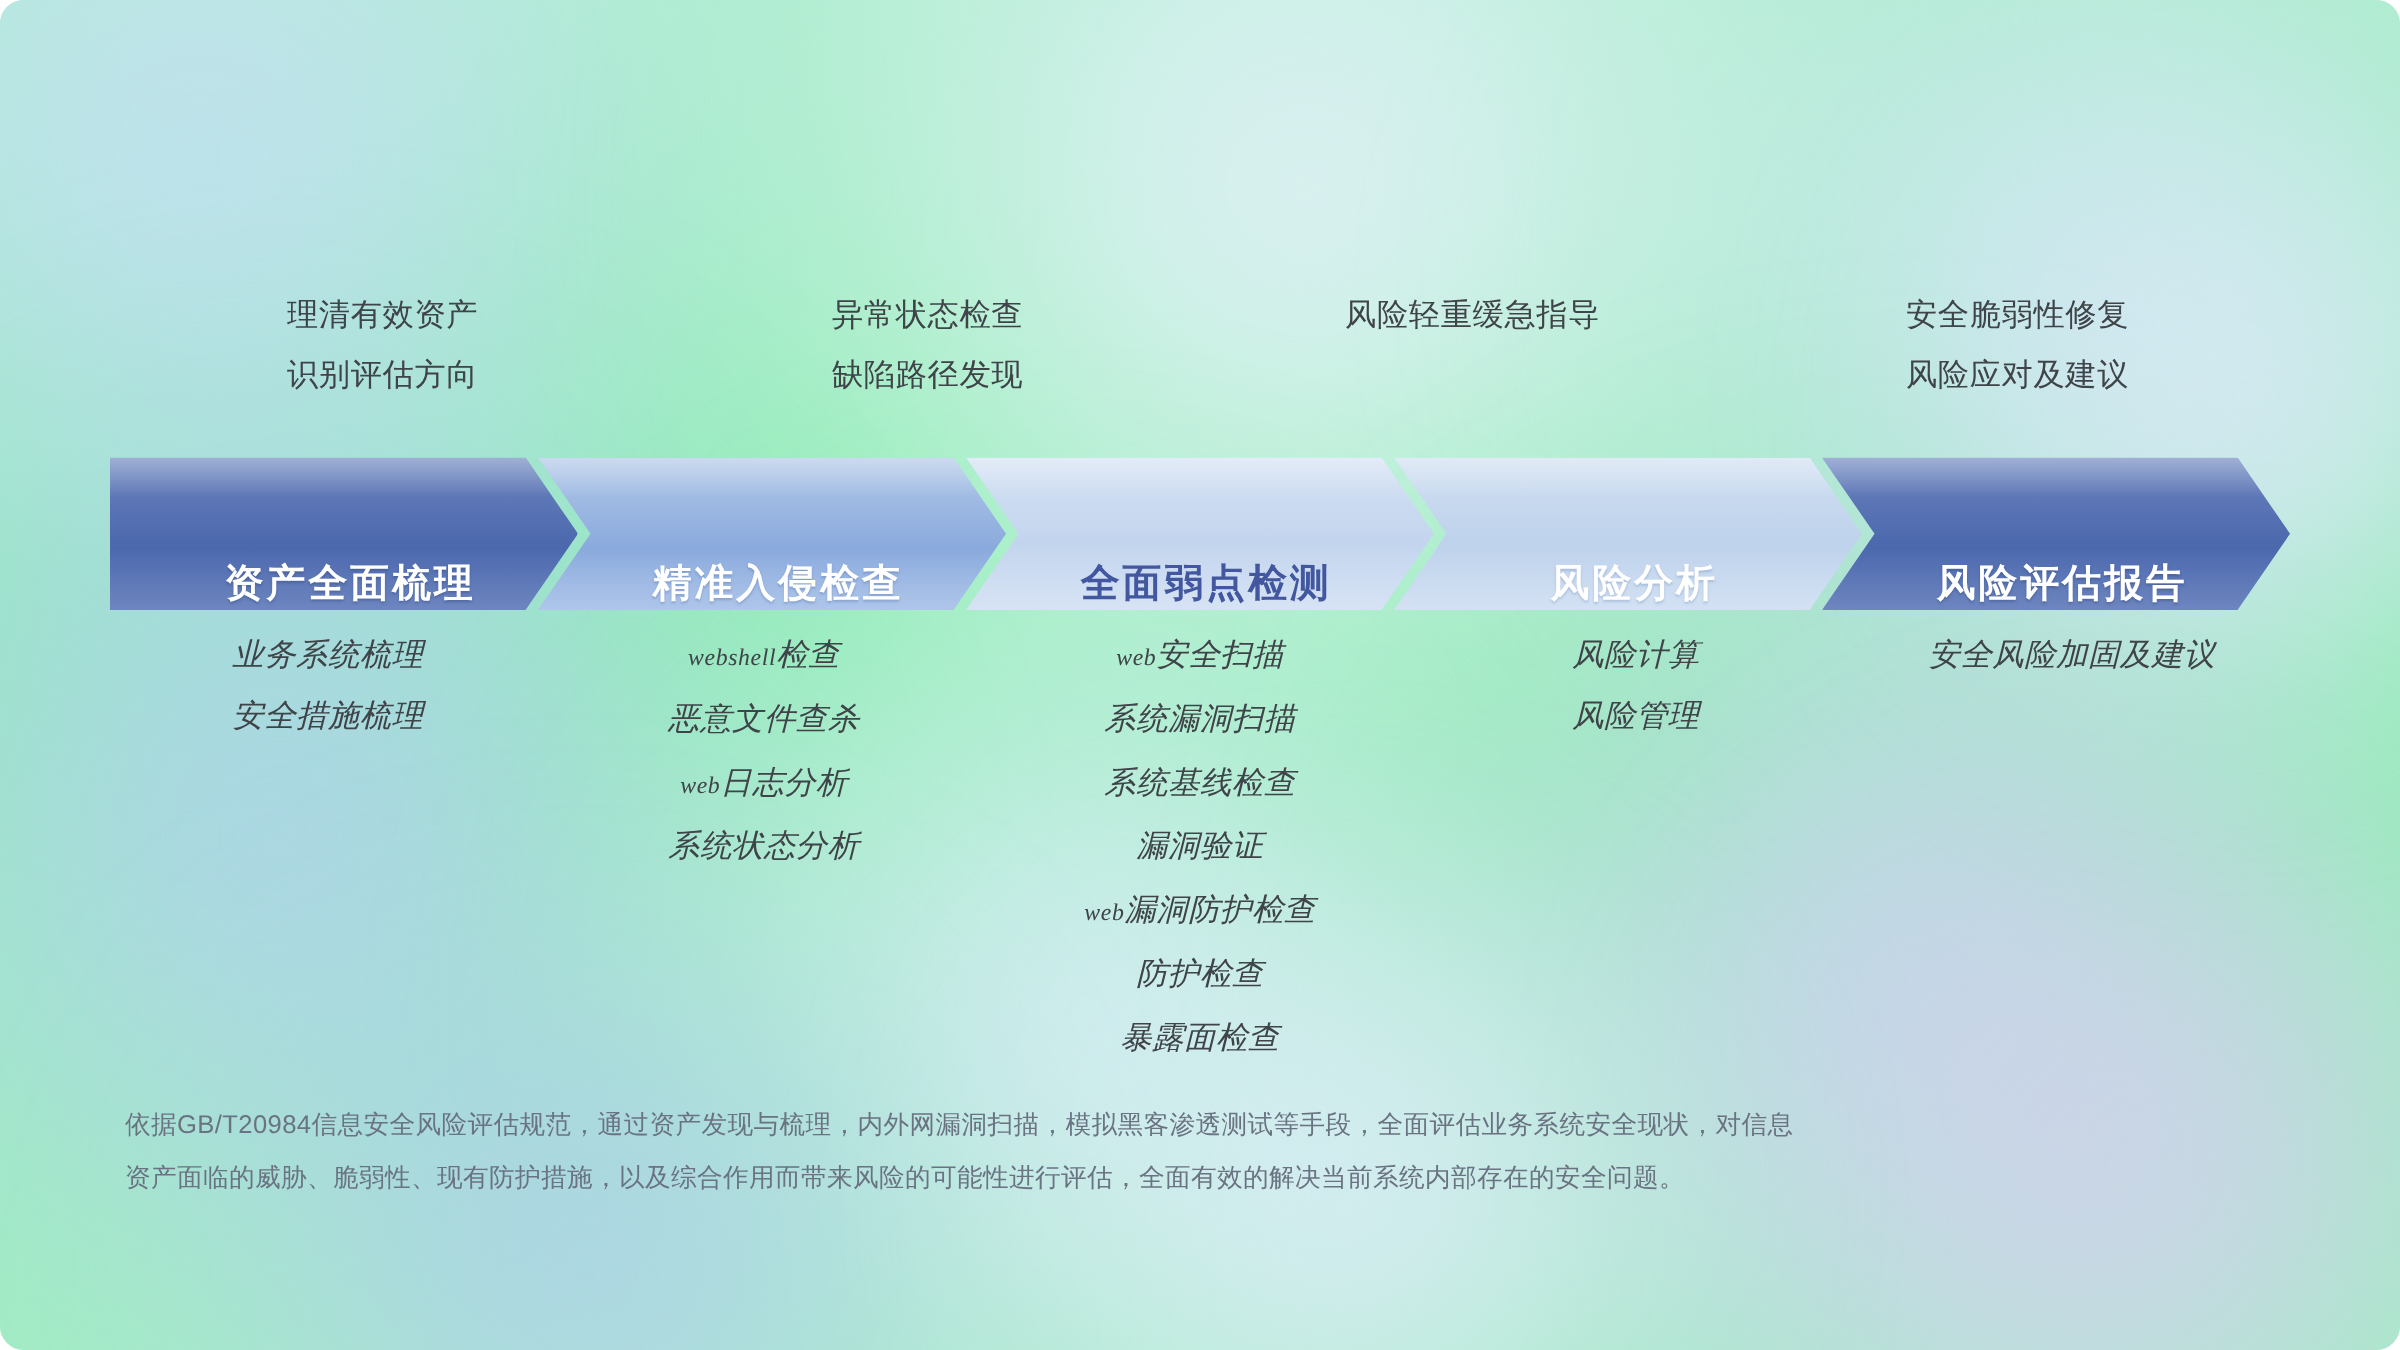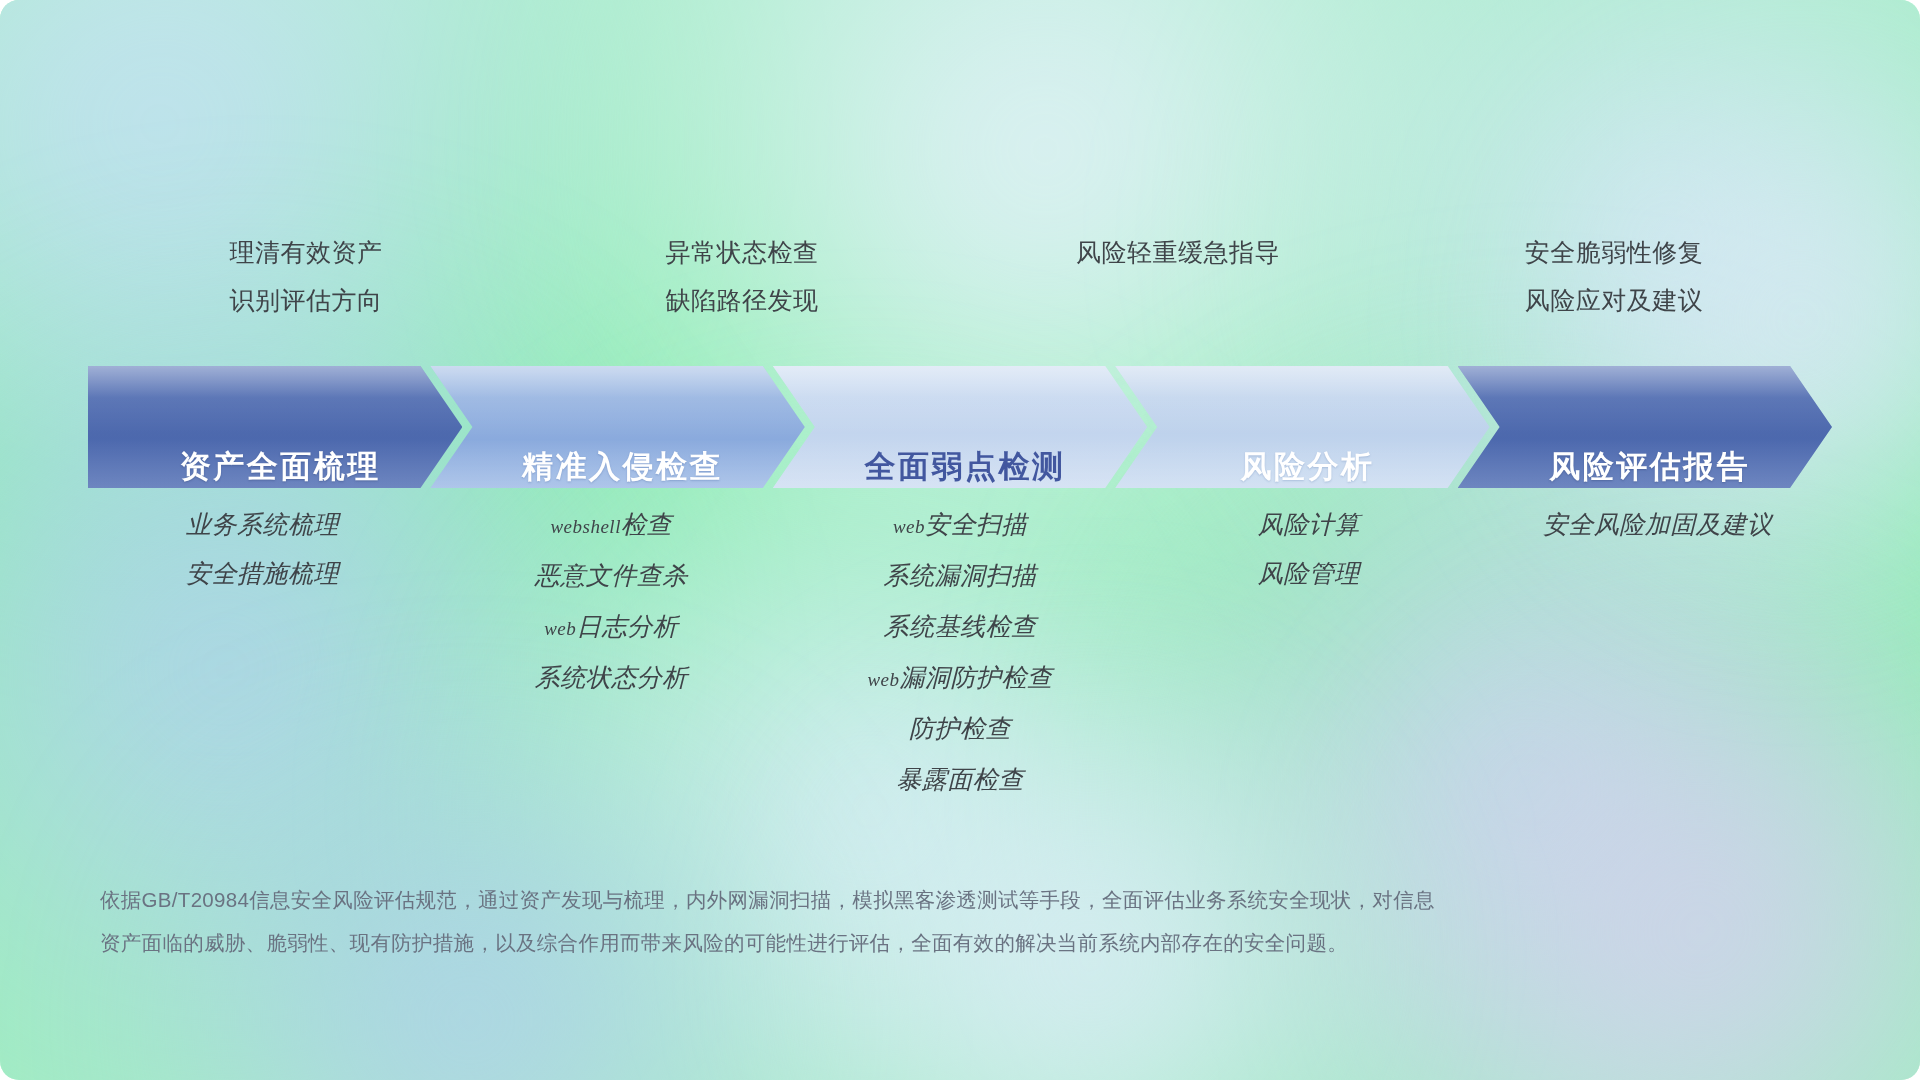--- a/index.html
+++ b/index.html
@@ -228,20 +228,21 @@
         <div class="bline"><span class="lat">webshell</span><span>检查</span></div>
         <div class="bline"><span class="lat"></span><span>恶意文件查杀</span></div>
         <div class="bline"><span class="lat">web</span><span>日志分析</span></div>
         <div class="bline"><span class="lat"></span><span>系统状态分析</span></div>
       </div>
 
       <div class="col">
         <div class="bline"><span class="lat">web</span><span>安全扫描</span></div>
         <div class="bline"><span class="lat"></span><span>系统漏洞扫描</span></div>
         <div class="bline"><span class="lat"></span><span>系统基线检查</span></div>
+        <div class="bline"><span class="lat"></span><span>漏洞验证</span></div>
         <div class="bline"><span class="lat">web</span><span>漏洞防护检查</span></div>
         <div class="bline"><span class="lat"></span><span>防护检查</span></div>
         <div class="bline"><span class="lat"></span><span>暴露面检查</span></div>
       </div>
 
       <div class="col">
         <div class="bline">风险计算</div>
         <div class="bline">风险管理</div>
       </div>
 

